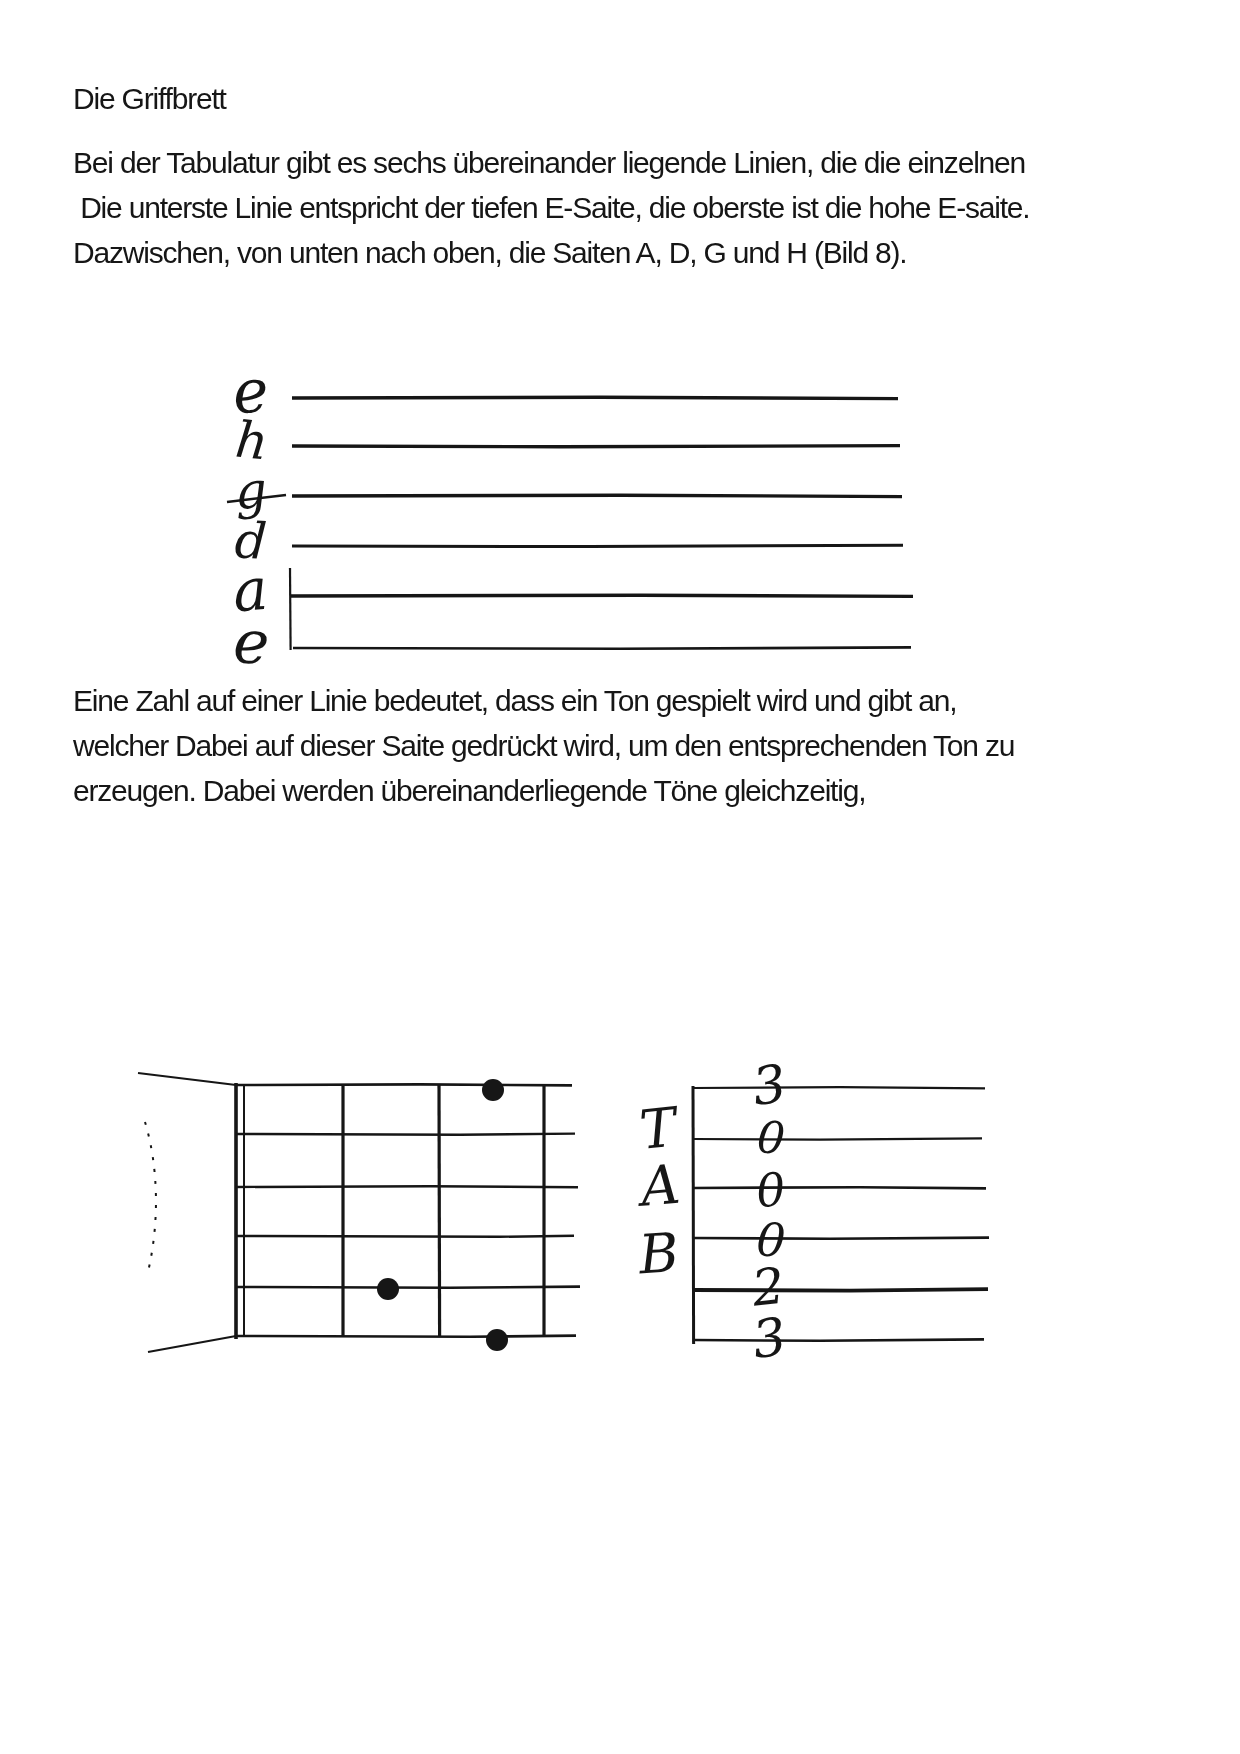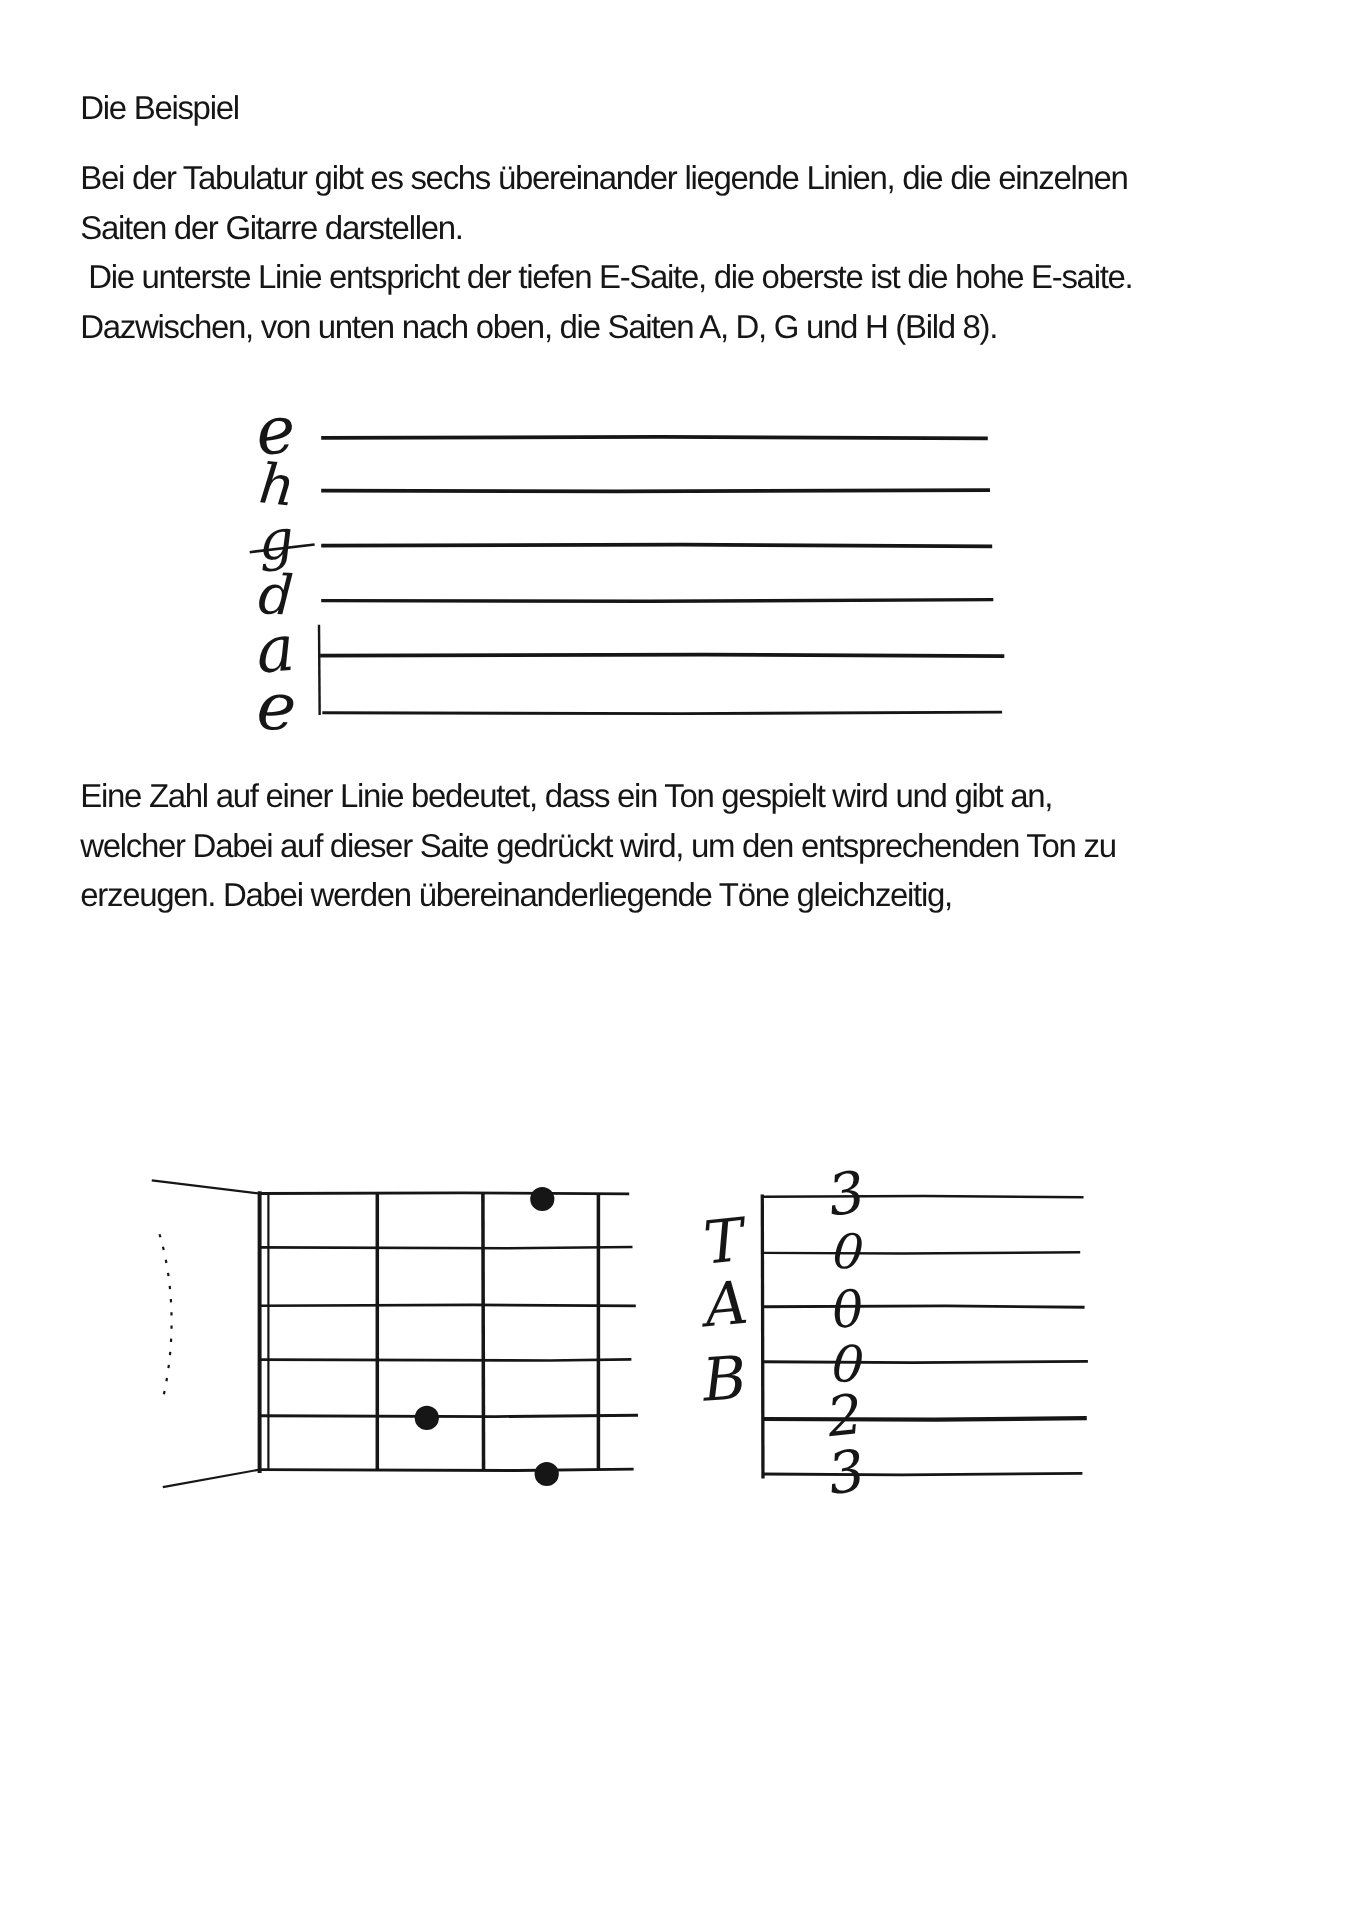--- a/index.html
+++ b/index.html
@@ -26,45 +26,44 @@
     position: absolute;
     left: 73px;
   }
   .para .line {
     font-size: 30px;
     line-height: 45px;
     letter-spacing: -1.2px;
     white-space: pre;
   }
   .para-1 { top: 140px; }
-  .para-2 { top: 702px; }
+  .para-2 { top: 678px; }
   svg.figures-layer {
     position: absolute;
     left: 0; top: 0;
     width: 1240px;
     height: 1754px;
   }
   .ink-stroke { stroke: #161616; fill: none; }
   .hand {
     font-family: "DejaVu Serif", serif;
     font-style: italic;
     fill: #161616;
     stroke: none;
   }
 </style>
 </head>
 <body>
 
 <div class="page">
 
-  <div class="doc-title">Die Beispiel</div>
+  <div class="doc-title">Die Griffbrett</div>
 
   <div class="para para-1">
     <div class="line">Bei der Tabulatur gibt es sechs übereinander liegende Linien, die die einzelnen</div>
-    <div class="line">Saiten der Gitarre darstellen.</div>
     <div class="line"> Die unterste Linie entspricht der tiefen E-Saite, die oberste ist die hohe E-saite.</div>
     <div class="line">Dazwischen, von unten nach oben, die Saiten A, D, G und H (Bild 8).</div>
   </div>
 
   <div class="para para-2">
     <div class="line">Eine Zahl auf einer Linie bedeutet, dass ein Ton gespielt wird und gibt an,</div>
     <div class="line">welcher Dabei auf dieser Saite gedrückt wird, um den entsprechenden Ton zu</div>
     <div class="line">erzeugen. Dabei werden übereinanderliegende Töne gleichzeitig,</div>
   </div>
 

